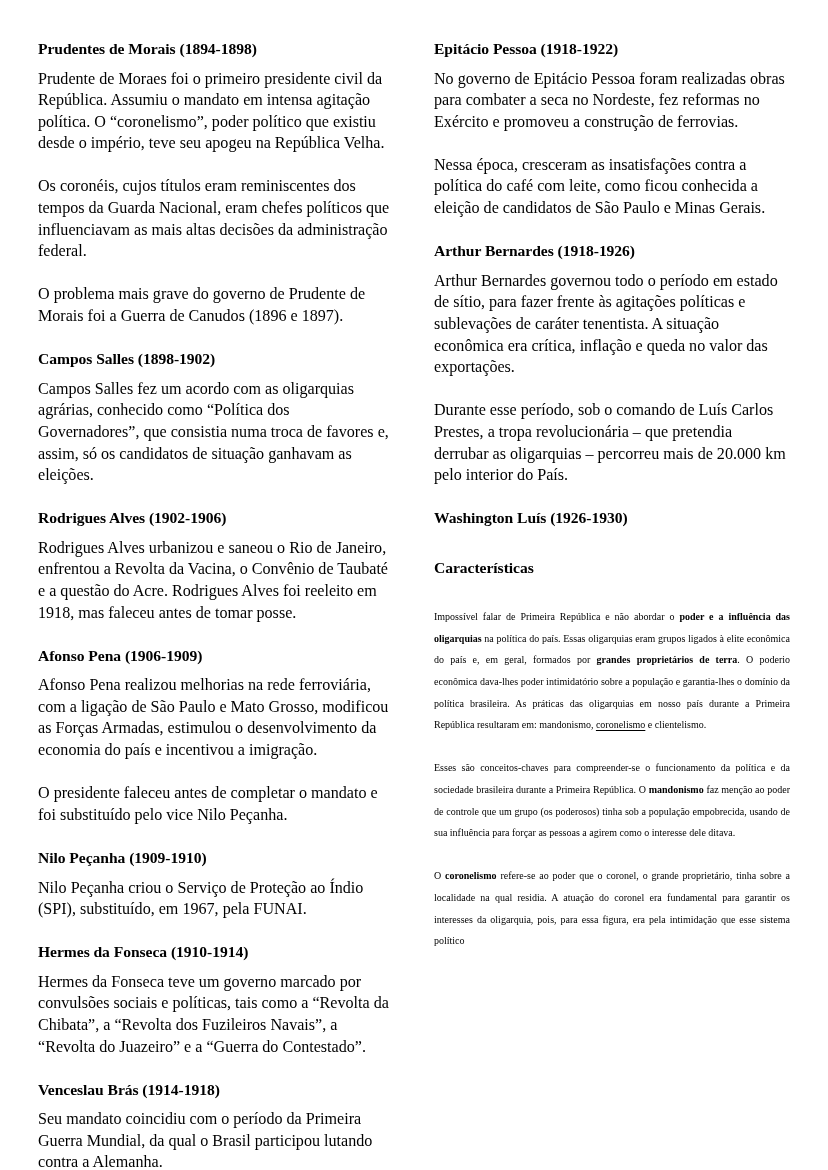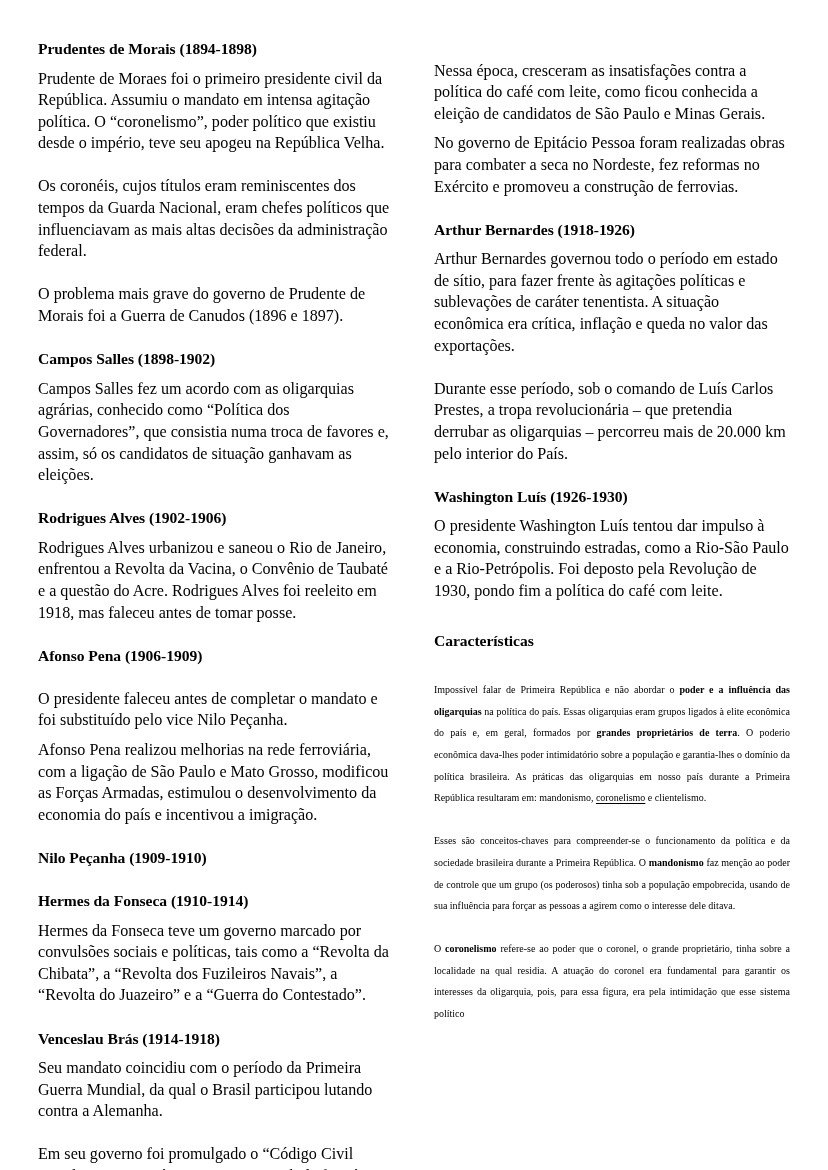--- a/index.html
+++ b/index.html
@@ -112,38 +112,39 @@
     <div class="column" id="left-column">
         <h2 class="heading block">Prudentes de Morais (1894-1898)</h2>
         <p class="para block tight">Prudente de Moraes foi o primeiro presidente civil da República. Assumiu o mandato em intensa agitação política. O “coronelismo”, poder político que existiu desde o império, teve seu apogeu na República Velha.</p>
         <p class="para block spaced">Os coronéis, cujos títulos eram reminiscentes dos tempos da Guarda Nacional, eram chefes políticos que influenciavam as mais altas decisões da administração federal.</p>
         <p class="para block spaced">O problema mais grave do governo de Prudente de Morais foi a Guerra de Canudos (1896 e 1897).</p>
         <h2 class="heading block section">Campos Salles (1898-1902)</h2>
         <p class="para block tight">Campos Salles fez um acordo com as oligarquias agrárias, conhecido como “Política dos Governadores”, que consistia numa troca de favores e, assim, só os candidatos de situação ganhavam as eleições.</p>
         <h2 class="heading block section">Rodrigues Alves (1902-1906)</h2>
         <p class="para block tight">Rodrigues Alves urbanizou e saneou o Rio de Janeiro, enfrentou a Revolta da Vacina, o Convênio de Taubaté e a questão do Acre. Rodrigues Alves foi reeleito em 1918, mas faleceu antes de tomar posse.</p>
         <h2 class="heading block section">Afonso Pena (1906-1909)</h2>
+        <p class="para block tight">Afonso Pena realizou melhorias na rede ferroviária, com a ligação de São Paulo e Mato Grosso, modificou as Forças Armadas, estimulou o desenvolvimento da economia do país e incentivou a imigração.</p>
         <p class="para block spaced">O presidente faleceu antes de completar o mandato e foi substituído pelo vice Nilo Peçanha.</p>
-        <p class="para block tight">Afonso Pena realizou melhorias na rede ferroviária, com a ligação de São Paulo e Mato Grosso, modificou as Forças Armadas, estimulou o desenvolvimento da economia do país e incentivou a imigração.</p>
         <h2 class="heading block section">Nilo Peçanha (1909-1910)</h2>
+        <p class="para block tight">Nilo Peçanha criou o Serviço de Proteção ao Índio (SPI), substituído, em 1967, pela FUNAI.</p>
         <h2 class="heading block section">Hermes da Fonseca (1910-1914)</h2>
         <p class="para block tight">Hermes da Fonseca teve um governo marcado por convulsões sociais e políticas, tais como a “Revolta da Chibata”, a “Revolta dos Fuzileiros Navais”, a “Revolta do Juazeiro” e a “Guerra do Contestado”.</p>
         <h2 class="heading block section">Venceslau Brás (1914-1918)</h2>
         <p class="para block tight">Seu mandato coincidiu com o período da Primeira Guerra Mundial, da qual o Brasil participou lutando contra a Alemanha.</p>
         <p class="para block spaced">Em seu governo foi promulgado o “Código Civil Brasileiro”. Nessa época, a gripe espanhola fez vítimas no Brasil.</p>
       </div>
 
     <div class="column" id="right-column">
+        <h2 class="heading block">Epitácio Pessoa (1918-1922)</h2>
+        <p class="para block tight">No governo de Epitácio Pessoa foram realizadas obras para combater a seca no Nordeste, fez reformas no Exército e promoveu a construção de ferrovias.</p>
         <p class="para block spaced">Nessa época, cresceram as insatisfações contra a política do café com leite, como ficou conhecida a eleição de candidatos de São Paulo e Minas Gerais.</p>
-        <p class="para block tight">No governo de Epitácio Pessoa foram realizadas obras para combater a seca no Nordeste, fez reformas no Exército e promoveu a construção de ferrovias.</p>
         <h2 class="heading block section">Arthur Bernardes (1918-1926)</h2>
         <p class="para block tight">Arthur Bernardes governou todo o período em estado de sítio, para fazer frente às agitações políticas e sublevações de caráter tenentista. A situação econômica era crítica, inflação e queda no valor das exportações.</p>
         <p class="para block spaced">Durante esse período, sob o comando de Luís Carlos Prestes, a tropa revolucionária – que pretendia derrubar as oligarquias – percorreu mais de 20.000 km pelo interior do País.</p>
         <h2 class="heading block section">Washington Luís (1926-1930)</h2>
-        <p class="para block tight">O presidente Washington Luís tentou dar impulso à economia, construindo estradas, como a Rio-São Paulo e a Rio-Petrópolis. Foi deposto pela Revolução de 1930, pondo fim a política do café com leite.</p>
         <h2 class="heading feature-heading block">Características</h2>
         <p class="para justified block feature-first"><span>Impossível falar de Primeira República e não abordar o </span><b>poder e a influência das oligarquias</b><span> na política do país. Essas oligarquias eram grupos ligados à elite econômica do país e, em geral, formados por </span><b>grandes proprietários de terra</b><span>. O poderio econômica dava-lhes poder intimidatório sobre a população e garantia-lhes o domínio da política brasileira. As práticas das oligarquias em nosso país durante a Primeira República resultaram em: mandonismo, </span><u>coronelismo</u><span> e clientelismo.</span></p>
         <p class="para justified block spaced"><span>Esses são conceitos-chaves para compreender-se o funcionamento da política e da sociedade brasileira durante a Primeira República. O </span><b>mandonismo</b><span> faz menção ao poder de controle que um grupo (os poderosos) tinha sob a população empobrecida, usando de sua influência para forçar as pessoas a agirem como o interesse dele ditava.</span></p>
         <p class="para justified block spaced"><span>O </span><b>coronelismo</b><span> refere-se ao poder que o coronel, o grande proprietário, tinha sobre a localidade na qual residia. A atuação do coronel era fundamental para garantir os interesses da oligarquia, pois, para essa figura, era pela intimidação que esse sistema político</span></p>
       </div>
 
   </div>
 </div>
 
 </body></html>

